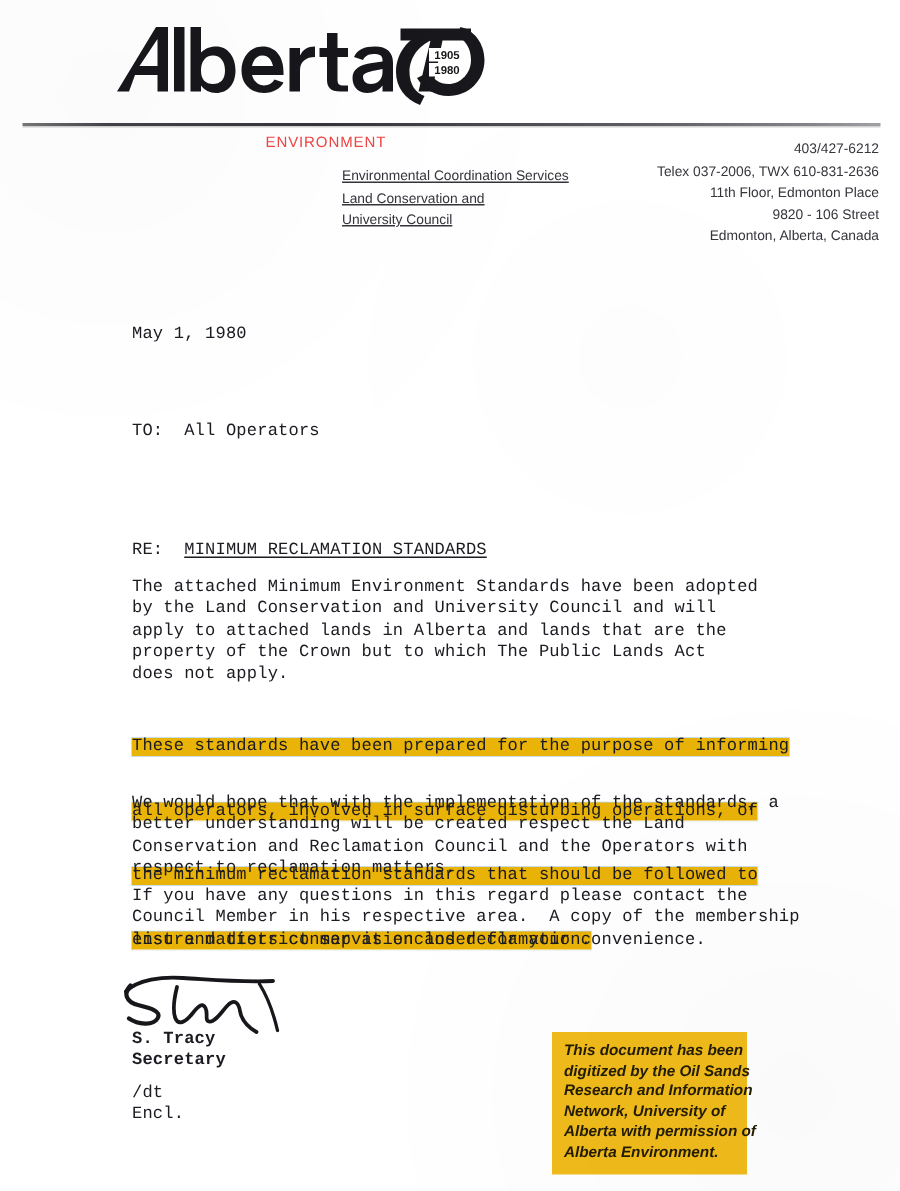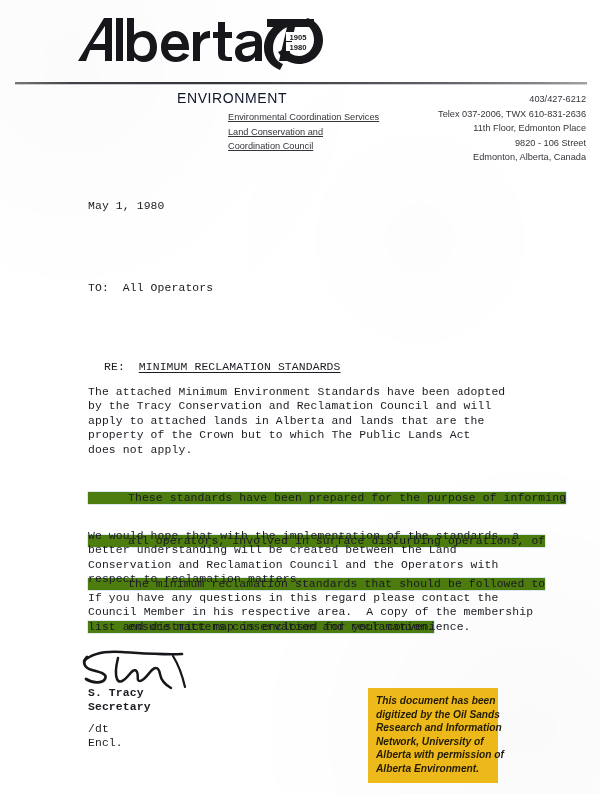--- a/index.html
+++ b/index.html
@@ -63,23 +63,23 @@
 
   
   #letterhead {
     position: absolute;
     left: 0; top: 90px;
     width: 600px;
   }
   #dept-name {
     position: absolute;
     left: 177px; top: 0;
-    font-size: 14px;
+    font-size: 10px;
     letter-spacing: .6px;
-    color: #0f172a;
+    color: #ef4444;
     white-space: nowrap;
   }
   #branch-col {
     position: absolute;
     left: 228px; top: 20px;
     width: 200px;
     text-align: left;
     font-size: 9.2px;
     line-height: 14.6px;
     color: #35353c;
@@ -100,50 +100,49 @@
   .tw {
     font-family: "Liberation Mono", "DejaVu Sans Mono", monospace;
     font-size: 11.4px;
     line-height: 14.4px;
     letter-spacing: .12px;
     color: #1b1b22;
     white-space: pre;
   }
   #date-line {
     position: absolute;
-    left: 88px; top: 199px;
+    left: 88px; top: 216px;
   }
   #to-line {
     position: absolute;
     left: 88px; top: 281px;
   }
   #re-block {
     position: absolute;
-    left: 104px; top: 360px;
+    left: 88px; top: 360px;
   }
   #re-subject {
     text-decoration: underline;
     text-underline-offset: 2px;
   }
 
   .para {
     position: absolute;
     left: 88px;
   }
   #para-1 { top: 385px; }
   #para-2 { top: 462px; }
   #para-3 { top: 529px; }
   #para-4 { top: 591px; }
 
   
   #para-2 .hl-line { display: block; }
   #para-2 .hl {
-    background: #4d7c0f;
+    background: #eab308;
     box-shadow: 0 0 0 .5px #b9d2e3;
-    padding-left: 40px;
   }
 
   
   #signature {
     position: absolute;
     left: 78px; top: 648px;
     width: 170px; height: 46px;
   }
   #sig-name {
     position: absolute;
@@ -213,53 +212,53 @@
   </div>
 
   <div id="header-rule"></div>
 
   <div id="letterhead">
     <div id="dept-name">ENVIRONMENT</div>
 
     <div id="branch-col">
       <span class="lh-line">Environmental Coordination Services</span>
       <span class="lh-line">Land Conservation and</span>
-      <span class="lh-line">Coordination Council</span>
+      <span class="lh-line">University Council</span>
     </div>
 
     <div id="contact-col">
       <span class="lh-line">403/427-6212</span>
       <span class="lh-line">Telex 037-2006, TWX 610-831-2636</span>
       <span class="lh-line">11th Floor, Edmonton Place</span>
       <span class="lh-line">9820 - 106 Street</span>
       <span class="lh-line">Edmonton, Alberta, Canada</span>
     </div>
   </div>
 
   <div id="date-line" class="tw">May 1, 1980</div>
 
   <div id="to-line" class="tw">TO:  All Operators</div>
 
   <div id="re-block" class="tw"><span>RE:</span><span>&nbsp;&nbsp;</span><span id="re-subject">MINIMUM RECLAMATION STANDARDS</span></div>
 
   <div id="para-1" class="tw para"><span>The attached Minimum Environment Standards have been adopted</span>
-<span>by the Tracy Conservation and Reclamation Council and will</span>
+<span>by the Land Conservation and University Council and will</span>
 <span>apply to attached lands in Alberta and lands that are the</span>
 <span>property of the Crown but to which The Public Lands Act</span>
 <span>does not apply.</span></div>
 
   <div id="para-2" class="tw para">
     <span class="hl-line"><span class="hl">These standards have been prepared for the purpose of informing</span></span>
     <span class="hl-line"><span class="hl">all operators, involved in surface disturbing operations, of</span></span>
     <span class="hl-line"><span class="hl">the minimum reclamation standards that should be followed to</span></span>
     <span class="hl-line"><span class="hl">ensure matters conservation and reclamation.</span></span>
   </div>
 
   <div id="para-3" class="tw para"><span>We would hope that with the implementation of the standards, a</span>
-<span>better understanding will be created between the Land</span>
+<span>better understanding will be created respect the Land</span>
 <span>Conservation and Reclamation Council and the Operators with</span>
 <span>respect to reclamation matters.</span></div>
 
   <div id="para-4" class="tw para"><span>If you have any questions in this regard please contact the</span>
 <span>Council Member in his respective area.  A copy of the membership</span>
 <span>list and district map is enclosed for your convenience.</span></div>
 
   <div id="signature">
     <svg width="170" height="46" viewBox="0 0 170 46" aria-hidden="true">
       <g fill="none" stroke="#16161b" stroke-linecap="round" stroke-linejoin="round">

